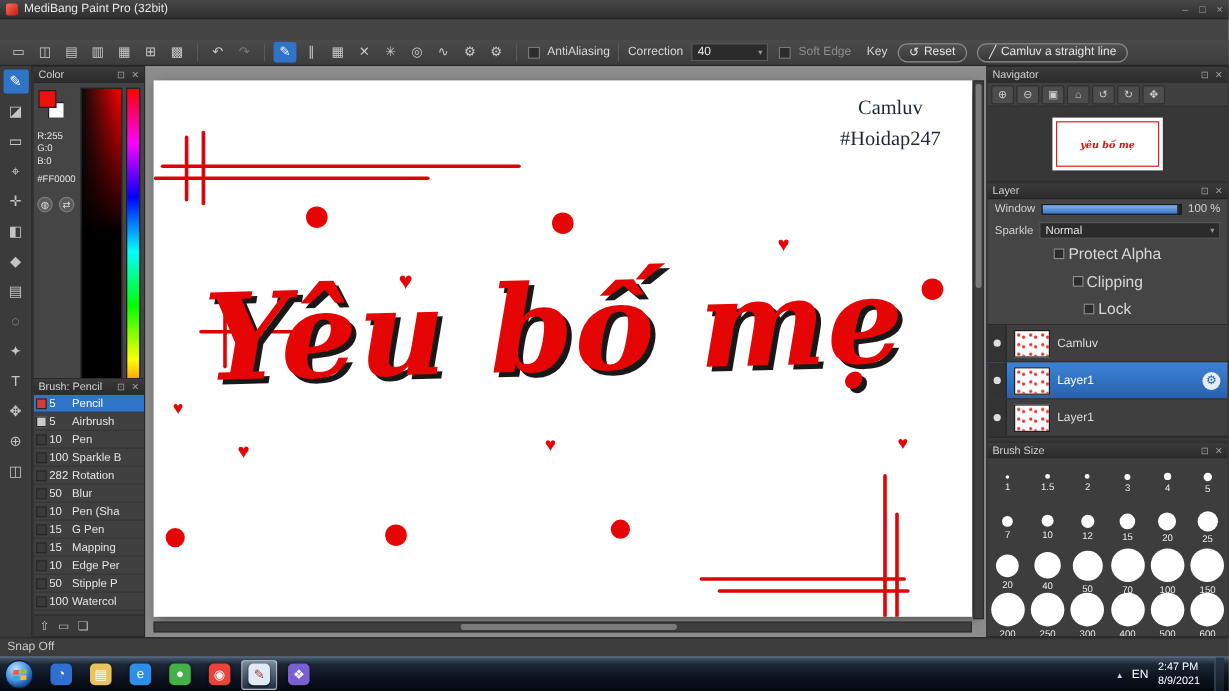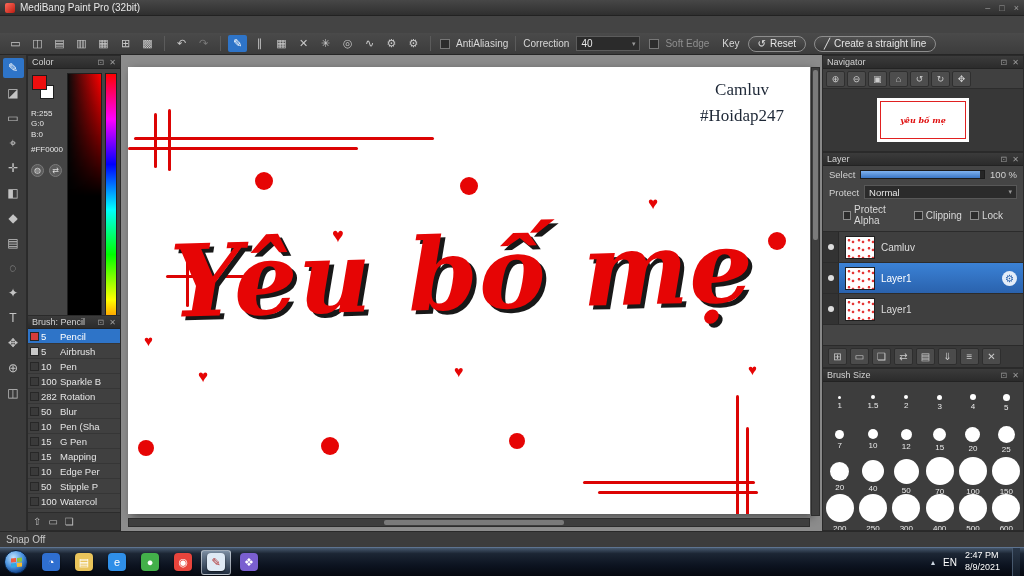--- a/index.html
+++ b/index.html
@@ -88,21 +88,21 @@
   .nav-thumb-text{font-family:"DejaVu Serif",serif;font-style:italic;font-weight:bold;font-size:8px;color:#e01010;position:relative;}
 
   
   .layer-panel{left:822px;top:152px;width:202px;height:216px;}
   .layer-body{flex:1;display:flex;flex-direction:column;}
   .lp-row{display:flex;align-items:center;padding:3px 6px 2px;font-size:9.5px;color:#d2d2d2;gap:5px;}
   .opacity-slider{flex:1;height:9px;background:#262626;border:1px solid #1c1c1c;position:relative;}
   .opacity-fill{position:absolute;left:0;top:0;bottom:0;width:97%;background:linear-gradient(#7fb2f0,#3a76c4);}
   .lp-select{flex:1;height:14px;background:#2b2b2b;border:1px solid #585858;display:flex;align-items:center;padding:0 4px;font-size:9.5px;color:#e6e6e6;}
   .lp-select .arrow{margin-left:auto;font-size:7px;color:#999;}
-  .lp-checks{display:flex;align-items:center;gap:8px;padding:3px 20px;font-size:10px;color:#d8d8d8;}
+  .lp-checks{display:flex;align-items:center;gap:8px;padding:3px 20px;font-size:13px;color:#d8d8d8;flex-direction:column;}
   .chk-item{display:flex;align-items:center;}
   .chk{width:9px;height:9px;border:1px solid #8c8c8c;background:#2c2c2c;margin-right:3px;}
   .layer-list{margin-top:2px;border-top:1px solid #2b2b2b;}
   .layer-row{height:31px;display:flex;align-items:center;background:#3f3f3f;border-bottom:1px solid #2c2c2c;gap:6px;}
   .layer-row.selected{background:linear-gradient(#3b82d6,#2a62ad);color:#fff;}
   .eye-strip{width:16px;height:100%;background:#333;display:flex;align-items:center;justify-content:center;border-right:1px solid #292929;}
   .eye-dot{width:6px;height:6px;border-radius:50%;background:#ddd;}
   .layer-thumb{width:30px;height:23px;background:#fff;border:1px solid #1f1f1f;background-image:radial-gradient(circle at 30% 40%,rgba(225,20,20,.85) 1px,transparent 1.7px),radial-gradient(circle at 70% 62%,rgba(225,20,20,.85) 1px,transparent 1.7px);background-size:10px 8px;}
   .layer-name{font-size:10px;}
   .layer-gear{margin-left:auto;margin-right:6px;width:15px;height:15px;border-radius:50%;background:#e4edf8;color:#2a62ad;display:none;align-items:center;justify-content:center;font-size:10px;}
@@ -224,21 +224,21 @@
     </span>
     <span class="tb-check"></span>
     <span class="tb-label dim">Soft Edge</span>
     <span class="tb-label" style="margin-left:10px;">Key</span>
     <span class="pill">
       <span>↺</span>
       <span>Reset</span>
     </span>
     <span class="pill">
       <span>╱</span>
-      <span>Create a straight line</span>
+      <span>Camluv a straight line</span>
     </span>
   </div>
 
   <div class="left-tools">
 
   <div class="tool-btn selected">
         <span>✎</span>
       </div>
       <div class="tool-btn">
         <span>◪</span>
@@ -495,28 +495,28 @@
   <div class="panel layer-panel">
     <div class="panel-header">
       <span>Layer</span>
       <span class="ph-icons">
         <span>⊡</span>
         <span>✕</span>
       </span>
     </div>
     <div class="layer-body">
       <div class="lp-row">
-        <span>Select</span>
+        <span>Window</span>
         <span class="opacity-slider">
             <span class="opacity-fill"></span>
           </span>
         <span>100 %</span>
       </div>
       <div class="lp-row">
-        <span>Protect</span>
+        <span>Sparkle</span>
         <span class="lp-select">
           <span>Normal</span>
           <span class="arrow">▾</span>
         </span>
       </div>
       <div class="lp-checks">
         <span class="chk-item">
             <span class="chk"></span>
             <span>Protect Alpha</span>
           </span>

